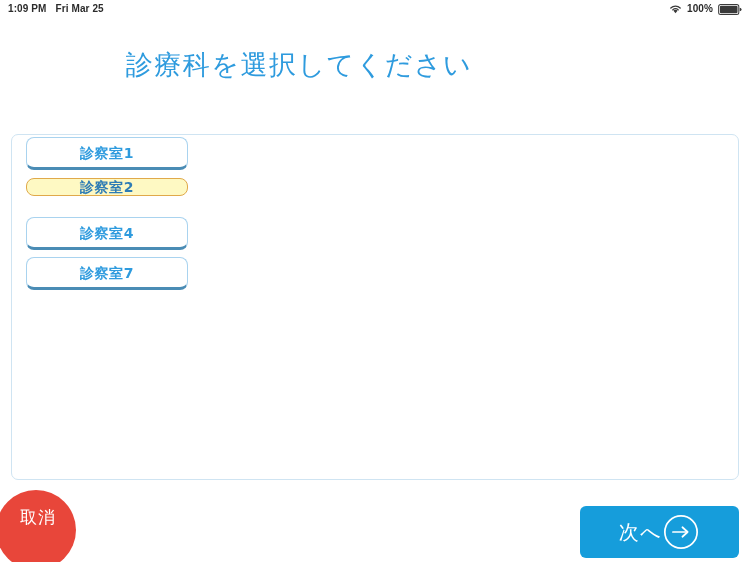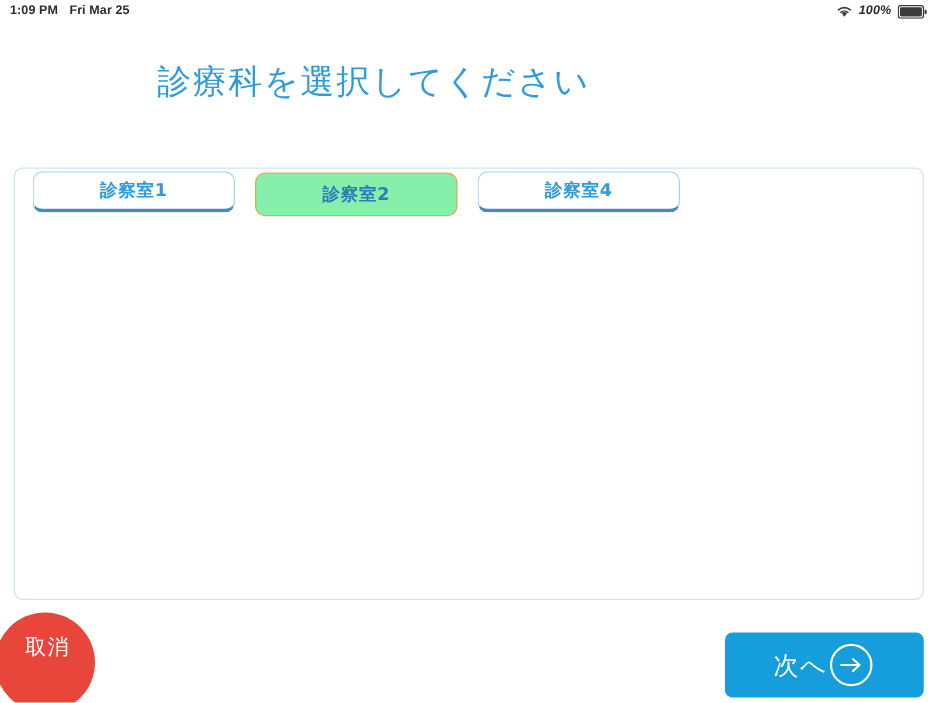--- a/index.html
+++ b/index.html
@@ -37,21 +37,20 @@
     display: flex;
     align-items: center;
     gap: 9px;
     line-height: 1;
   }
   .status-right {
     display: flex;
     align-items: center;
     gap: 5px;
     line-height: 1;
-    font-style: italic;
   }
   .wifi-icon {
     display: inline-block;
     width: 13px;
     height: 10px;
     position: relative;
     top: 0px;
   }
   .battery-icon {
     display: inline-block;
@@ -86,20 +85,21 @@
     border-radius: 7px;
     background: #ffffff;
   }
   .room-grid {
     position: absolute;
     left: 14px;
     top: 2px;
     width: 712px;
     display: flex;
     flex-wrap: wrap;
+    flex-direction: column;
   }
   .room-slot {
     width: 178px;
     height: 39px;
     box-sizing: border-box;
     padding-right: 16px;
     margin-bottom: 1px;
   }
   .room-btn {
     width: 100%;
@@ -115,25 +115,25 @@
     letter-spacing: 0.6px;
     font-family: "DejaVu Sans", "Liberation Sans", sans-serif;
     display: flex;
     align-items: center;
     justify-content: center;
     cursor: pointer;
     padding: 0;
     line-height: 1;
   }
   .room-btn.selected {
-    background: #86efac;
+    background: #fef9c3;
     border: 1px solid #e0a94a;
     border-bottom: 1px solid #e0a94a;
     margin-top: 1px;
-    height: 35px;
+    height: 18px;
     color: #2e7cb5;
   }
 
   
   .cancel-button {
     position: absolute;
     left: -4px;
     top: 490px;
     width: 80px;
     height: 80px;
@@ -214,20 +214,23 @@
     <div class="room-slot">
       <button class="room-btn">診察室1</button>
     </div>
     <div class="room-slot">
       <button class="room-btn selected">診察室2</button>
     </div>
     <div class="room-slot">
       <button class="room-btn">診察室4</button>
     </div>
 
+    <div class="room-slot">
+      <button class="room-btn">診察室7</button>
+    </div>
 
   </div>
 </div>
 
 <div class="cancel-button">
   <span>取消</span>
 </div>
 
 <div class="next-button">
   <span class="next-label">次へ</span>

